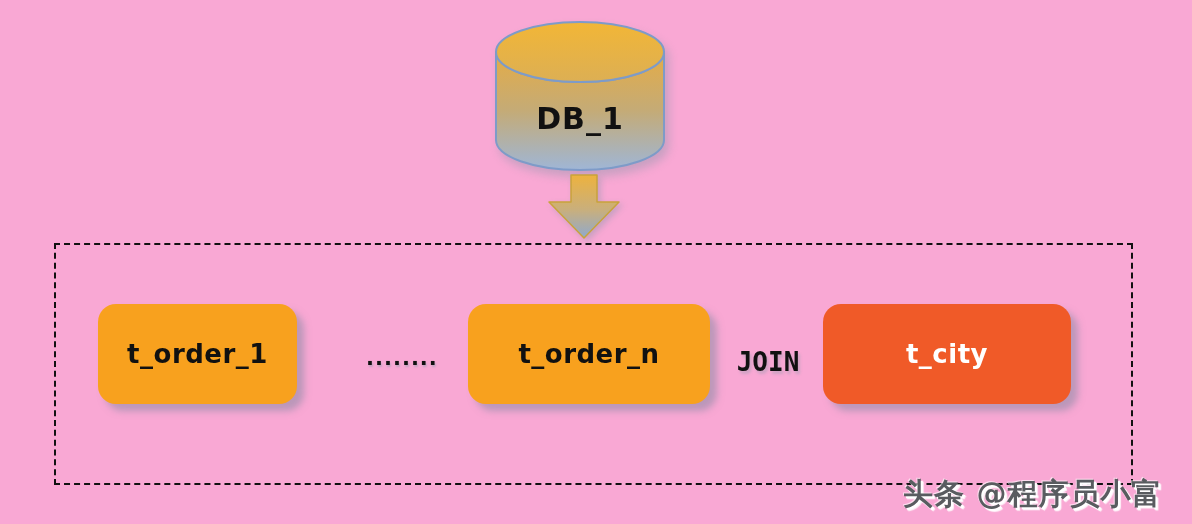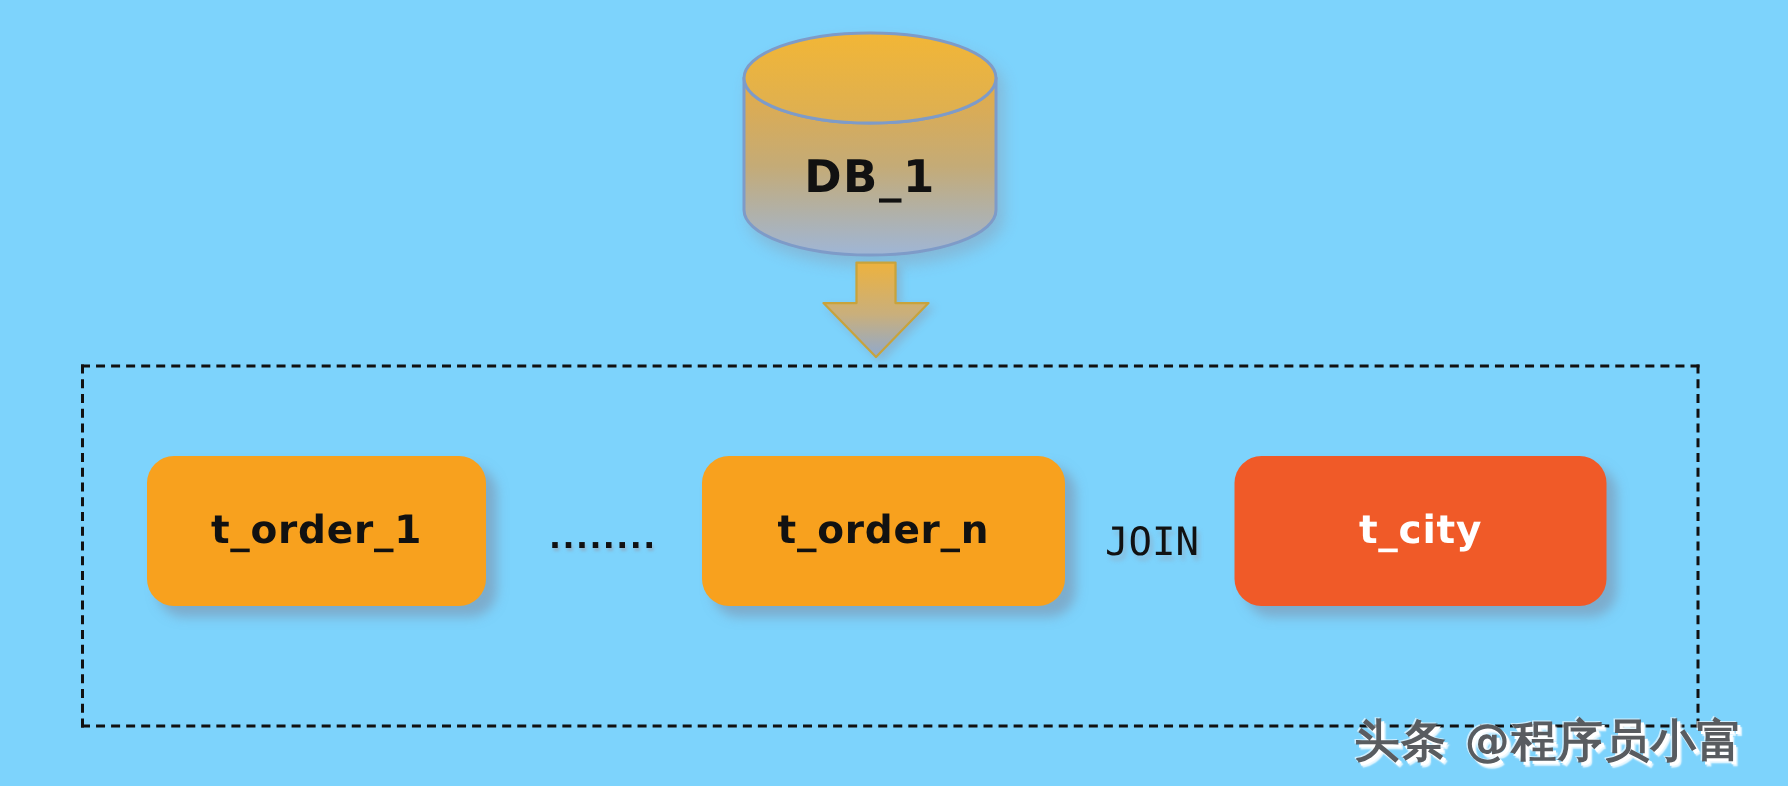--- a/index.html
+++ b/index.html
@@ -5,21 +5,21 @@
   html, body {
     margin: 0;
     padding: 0;
     background: #ffffff;
     font-family: "DejaVu Sans", sans-serif;
   }
   .canvas {
     position: relative;
     width: 1192px;
     height: 524px;
-    background: #7dd3fc;
+    background: #f9a8d4;
     overflow: hidden;
   }
 
   
   .db-wrap {
     position: absolute;
     left: 492px;
     top: 16px;
     width: 176px;
     height: 160px;
@@ -70,21 +70,21 @@
     height: 100px;
     border-radius: 18px;
     display: flex;
     align-items: center;
     justify-content: center;
     font-size: 26px;
     font-weight: 700;
     letter-spacing: 0.5px;
     box-shadow: 7px 7px 7px rgba(125, 135, 160, 0.5);
   }
-  .box-order1 { left: 98px;  top: 304px; width: 226px; background: #F8A11E; color: #111111; }
+  .box-order1 { left: 98px;  top: 304px; width: 199px; background: #F8A11E; color: #111111; }
   .box-ordern { left: 468px; top: 304px; width: 242px; background: #F8A11E; color: #111111; }
   .box-city   { left: 823px; top: 304px; width: 248px; background: #F05A28; color: #ffffff; }
 
   
   .dots {
     position: absolute;
     left: 366px;
     top: 344px;
     width: 66px;
     height: 28px;
@@ -99,21 +99,21 @@
 
   
   .join-label {
     position: absolute;
     left: 718px;
     top: 347px;
     width: 100px;
     text-align: center;
     font-family: "DejaVu Sans Mono", monospace;
     font-size: 26px;
-    font-weight: 400;
+    font-weight: 700;
     color: #111111;
     text-shadow: 2px 3px 3px rgba(150, 158, 175, 0.45);
   }
 
   
   .watermark {
     position: absolute;
     left: 903px;
     top: 474px;
     width: 300px;

